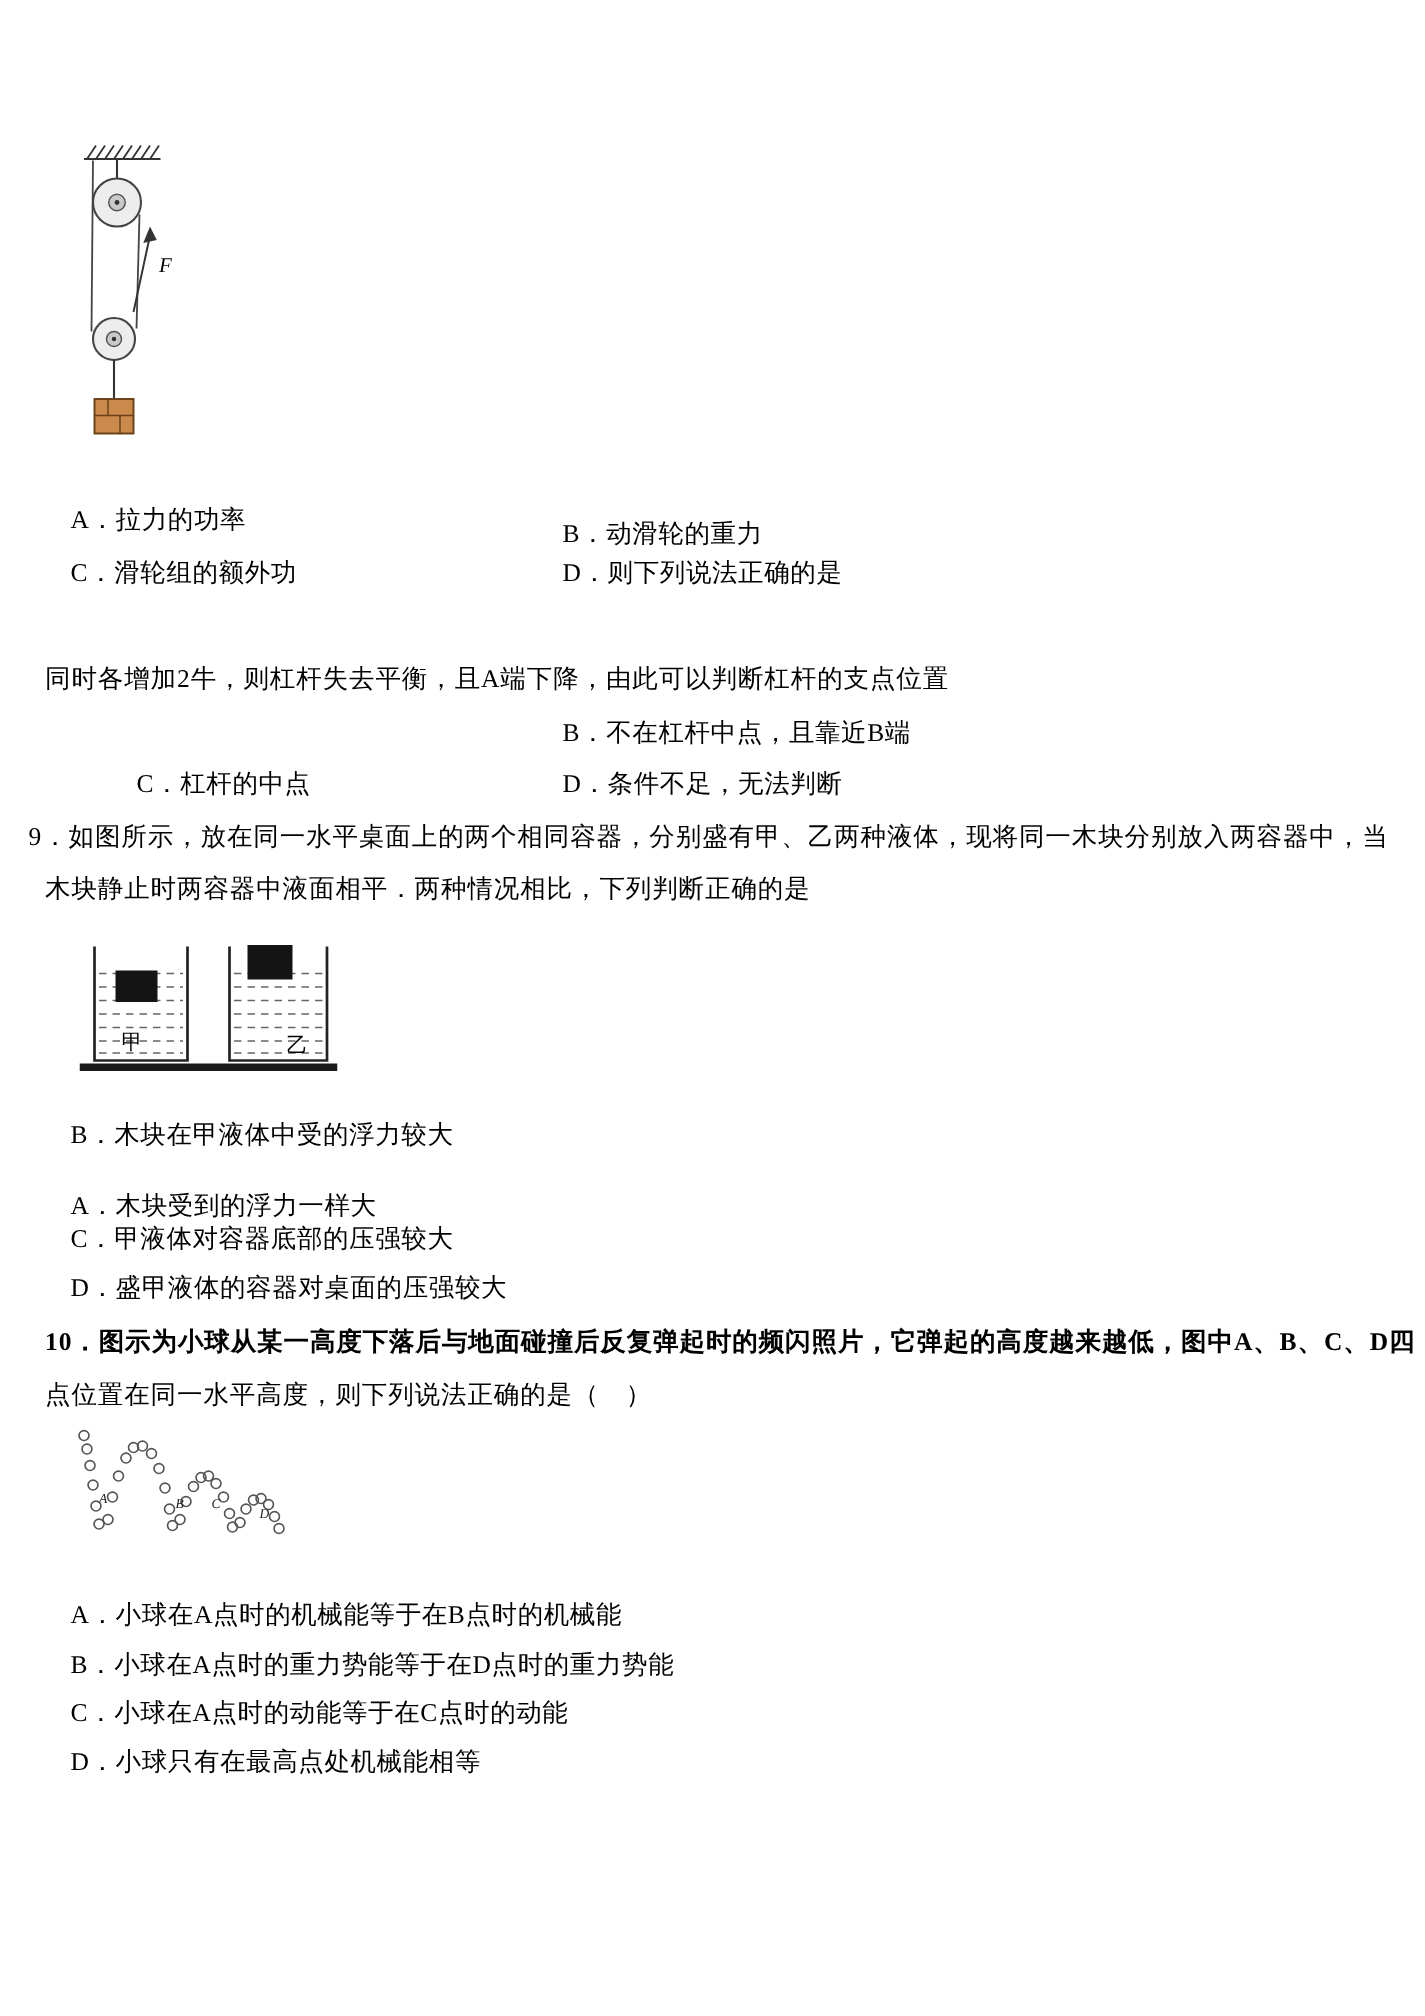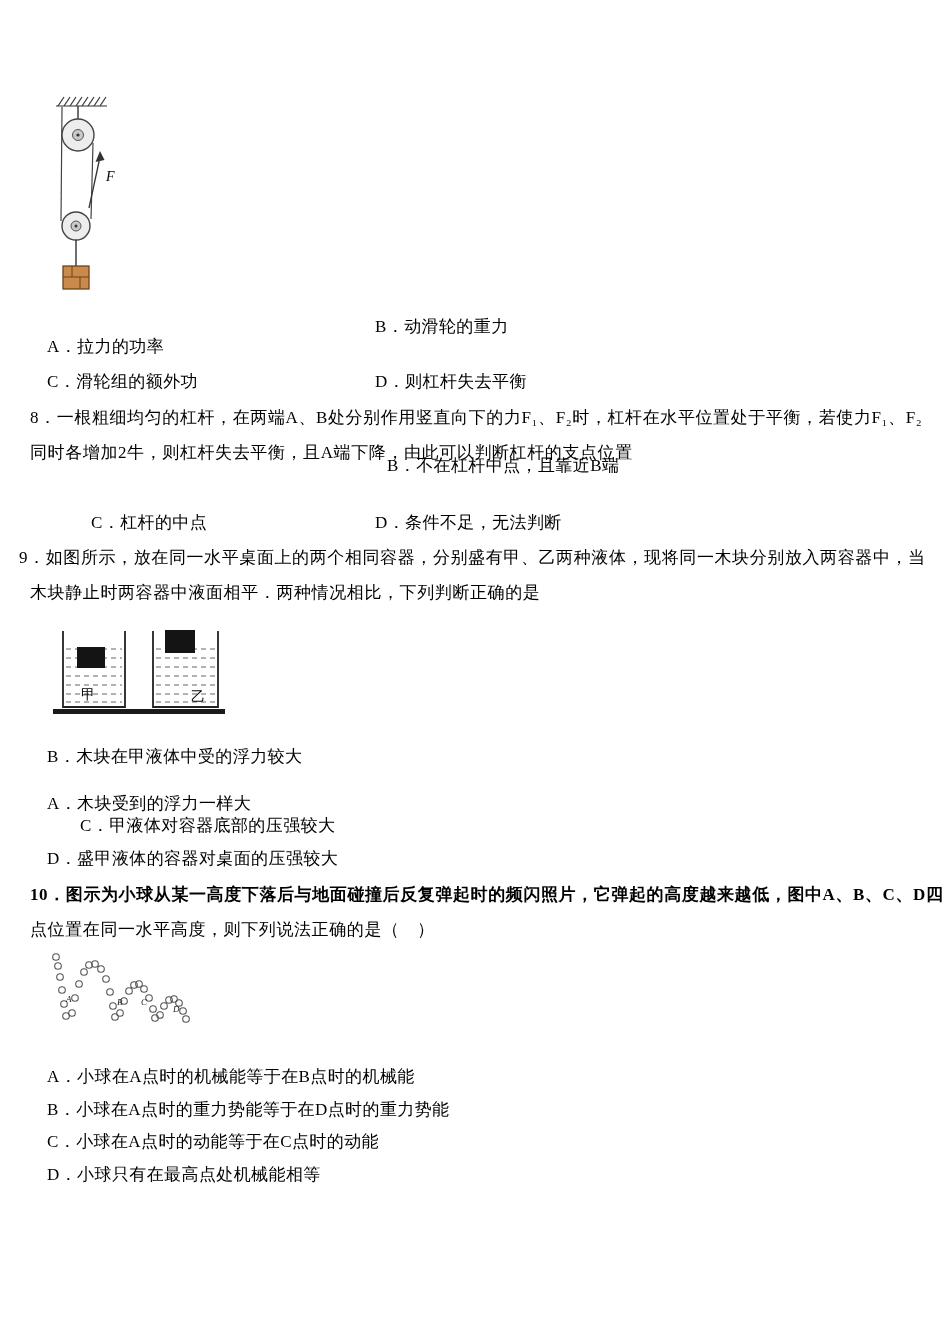--- a/index.html
+++ b/index.html
@@ -65,27 +65,26 @@
 
     <g>
       <rect x="10" y="173" width="26" height="23" fill="#c98a4b" stroke="#6b4218" stroke-width="1.3"></rect>
       <line x1="10" y1="184" x2="36" y2="184" stroke="#6b4218" stroke-width="1"></line>
       <line x1="19" y1="173" x2="19" y2="184" stroke="#6b4218" stroke-width="1"></line>
       <line x1="27" y1="184" x2="27" y2="196" stroke="#6b4218" stroke-width="1"></line>
     </g>
   </svg>
 
   <div class="abs opt" style="left:47px;top:336px;">A．拉力的功率</div>
-  <div class="abs opt" style="left:375px;top:316px;text-align:right;">B．动滑轮的重力</div>
+  <div class="abs opt" style="left:375px;top:345px;text-align:right;">B．动滑轮的重力</div>
   <div class="abs opt" style="left:47px;top:371px;">C．滑轮组的额外功</div>
-  <div class="abs opt" style="left:375px;top:371px;">D．则杠杆失去平衡</div>
+  <div class="abs opt" style="left:375px;top:371px;">D．则下列说法正确的是</div>
 
-  <div class="abs stem" style="left:30px;top:407px;">8．一根粗细均匀的杠杆，在两端A、B处分别作用竖直向下的力F₁、F₂时，杠杆在水平位置处于平衡，若使力F₁、F₂</div>
   <div class="abs stem" style="left:30px;top:442px;">同时各增加2牛，则杠杆失去平衡，且A端下降，由此可以判断杠杆的支点位置</div>
-  <div class="abs opt" style="left:375px;top:455px;margin-left:12px;">B．不在杠杆中点，且靠近B端</div>
+  <div class="abs opt" style="left:375px;top:478px;">B．不在杠杆中点，且靠近B端</div>
   <div class="abs opt" style="left:47px;top:512px;margin-left:44px;">C．杠杆的中点</div>
   <div class="abs opt" style="left:375px;top:512px;">D．条件不足，无法判断</div>
 
   <div class="abs stem" style="left:19px;top:547px;">9．如图所示，放在同一水平桌面上的两个相同容器，分别盛有甲、乙两种液体，现将同一木块分别放入两容器中，当</div>
   <div class="abs stem" style="left:30px;top:582px;">木块静止时两容器中液面相平．两种情况相比，下列判断正确的是</div>
 
   <svg class="fig" style="left:53px;top:617px;" width="172" height="105" viewBox="0 0 172 105">
 
     <g stroke="#666" stroke-width="1" stroke-dasharray="5 4">
       <line x1="13" y1="32" x2="69" y2="32"></line>
@@ -114,21 +113,21 @@
     <rect x="112" y="13" width="30" height="23" fill="#141414"></rect>
 
     <text x="28" y="82" font-size="14">甲</text>
     <text x="138" y="84" font-size="14">乙</text>
 
     <rect x="0" y="92" width="172" height="5" fill="#1a1a1a"></rect>
   </svg>
 
   <div class="abs opt" style="left:47px;top:793px;">A．木块受到的浮力一样大</div>
   <div class="abs opt" style="left:47px;top:746px;">B．木块在甲液体中受的浮力较大</div>
-  <div class="abs opt" style="left:47px;top:815px;margin-left:33px;">C．甲液体对容器底部的压强较大</div>
+  <div class="abs opt" style="left:47px;top:815px;">C．甲液体对容器底部的压强较大</div>
   <div class="abs opt" style="left:47px;top:848px;">D．盛甲液体的容器对桌面的压强较大</div>
 
   <div class="abs stem" style="left:30px;top:884px;font-weight:bold;">10．图示为小球从某一高度下落后与地面碰撞后反复弹起时的频闪照片，它弹起的高度越来越低，图中A、B、C、D四</div>
   <div class="abs stem" style="left:30px;top:919px;">点位置在同一水平高度，则下列说法正确的是（　）</div>
 
   <svg class="fig" style="left:46px;top:951px;" width="155" height="95" viewBox="0 0 155 95">
     <g fill="none" stroke="#555" stroke-width="1.1">
 
       <circle cx="10" cy="6" r="3.3"></circle>
         <circle cx="12" cy="15" r="3.3"></circle>

